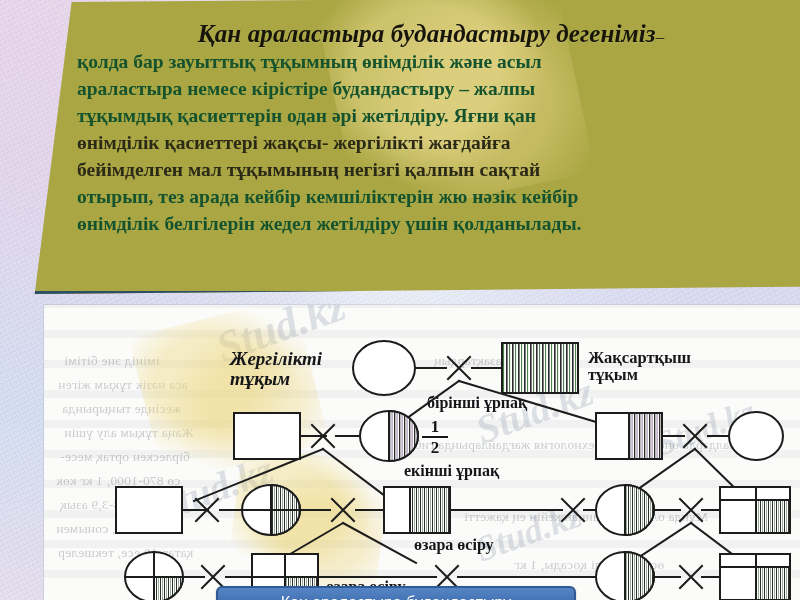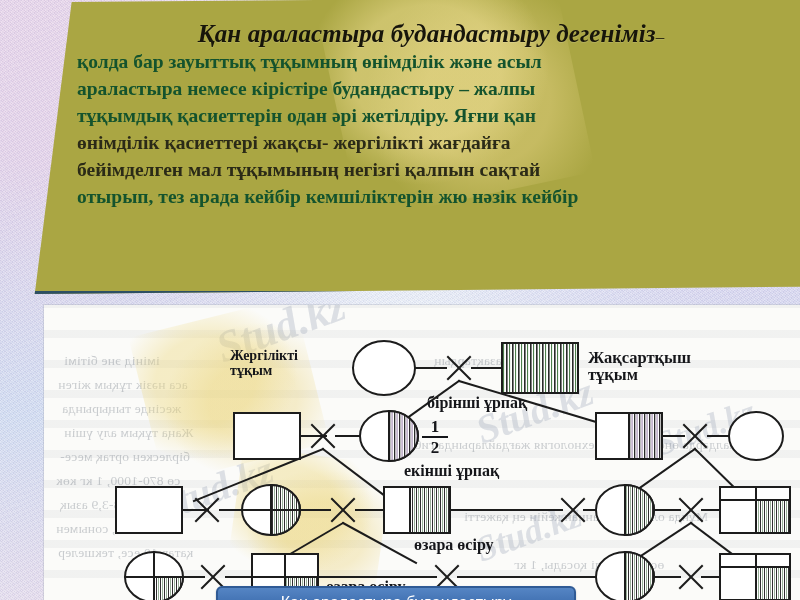--- a/index.html
+++ b/index.html
@@ -127,20 +127,21 @@
   <div id="banner-inner">
     <div class="title">
       <span>Қан араластыра будандастыру дегеніміз</span><span class="dash">–</span>
     </div>
     <p class="body-line">қолда бар зауыттық тұқымның өнімділік және асыл</p>
     <p class="body-line">араластыра немесе  кірістіре будандастыру – жалпы</p>
     <p class="body-line">тұқымдық қасиеттерін одан әрі жетілдіру. Яғни қан</p>
     <p class="body-line faded">өнімділік қасиеттері жақсы- жергілікті жағдайға</p>
     <p class="body-line faded">бейімделген мал тұқымының негізгі қалпын сақтай</p>
     <p class="body-line">отырып, тез арада кейбір кемшіліктерін жю нәзік кейбір</p>
+    <p class="body-line">өнімділік белгілерін жедел жетілдіру үшін қолданылады.</p>
   </div>
 </div>
 
 <div id="page">
 
   <div class="ghost-text" style="left:20px;top:48px;">імінід эне бітімі</div>
   <div class="ghost-text" style="left:14px;top:72px;">аса нәзік тұқым жіген</div>
   <div class="ghost-text" style="left:18px;top:96px;">жесінде тыңырында</div>
   <div class="ghost-text" style="left:20px;top:120px;">Жаңа тұқым алу үшін</div>
   <div class="ghost-text" style="left:16px;top:144px;">бірлескен ортақ месе-</div>
@@ -291,21 +292,21 @@
         <line x1="636" y1="261" x2="658" y2="283"></line>
         <line x1="658" y1="261" x2="636" y2="283"></line>
         <line x1="658" y1="272" x2="676" y2="272"></line>
         <rect x="676" y="249" width="70" height="46" fill="#ffffff"></rect>
         <line x1="712" y1="249" x2="712" y2="295"></line>
         <line x1="676" y1="262" x2="746" y2="262"></line>
         <rect x="712" y="262" width="34" height="33" fill="url(#st-thin)"></rect>
       </g>
     </svg>
 
-    <div class="dlabel" style="left:186px;top:44px;font-size:14px;text-align:left;">Жергілікті
+    <div class="dlabel" style="left:186px;top:44px;font-size:19px;text-align:left;font-style:italic;">Жергілікті
 тұқым</div>
 
     <div class="dlabel" style="left:544px;top:44px;font-size:16.5px;text-align:left;">Жақсартқыш
 тұқым</div>
 
     <div class="dlabel" style="left:360px;top:90px;font-size:16px;margin-left:23px;">бірінші ұрпақ</div>
 
     <div class="frac" style="left:378px;top:113px;width:26px;">
       <span class="num">1</span>
       <span class="bar"></span>

